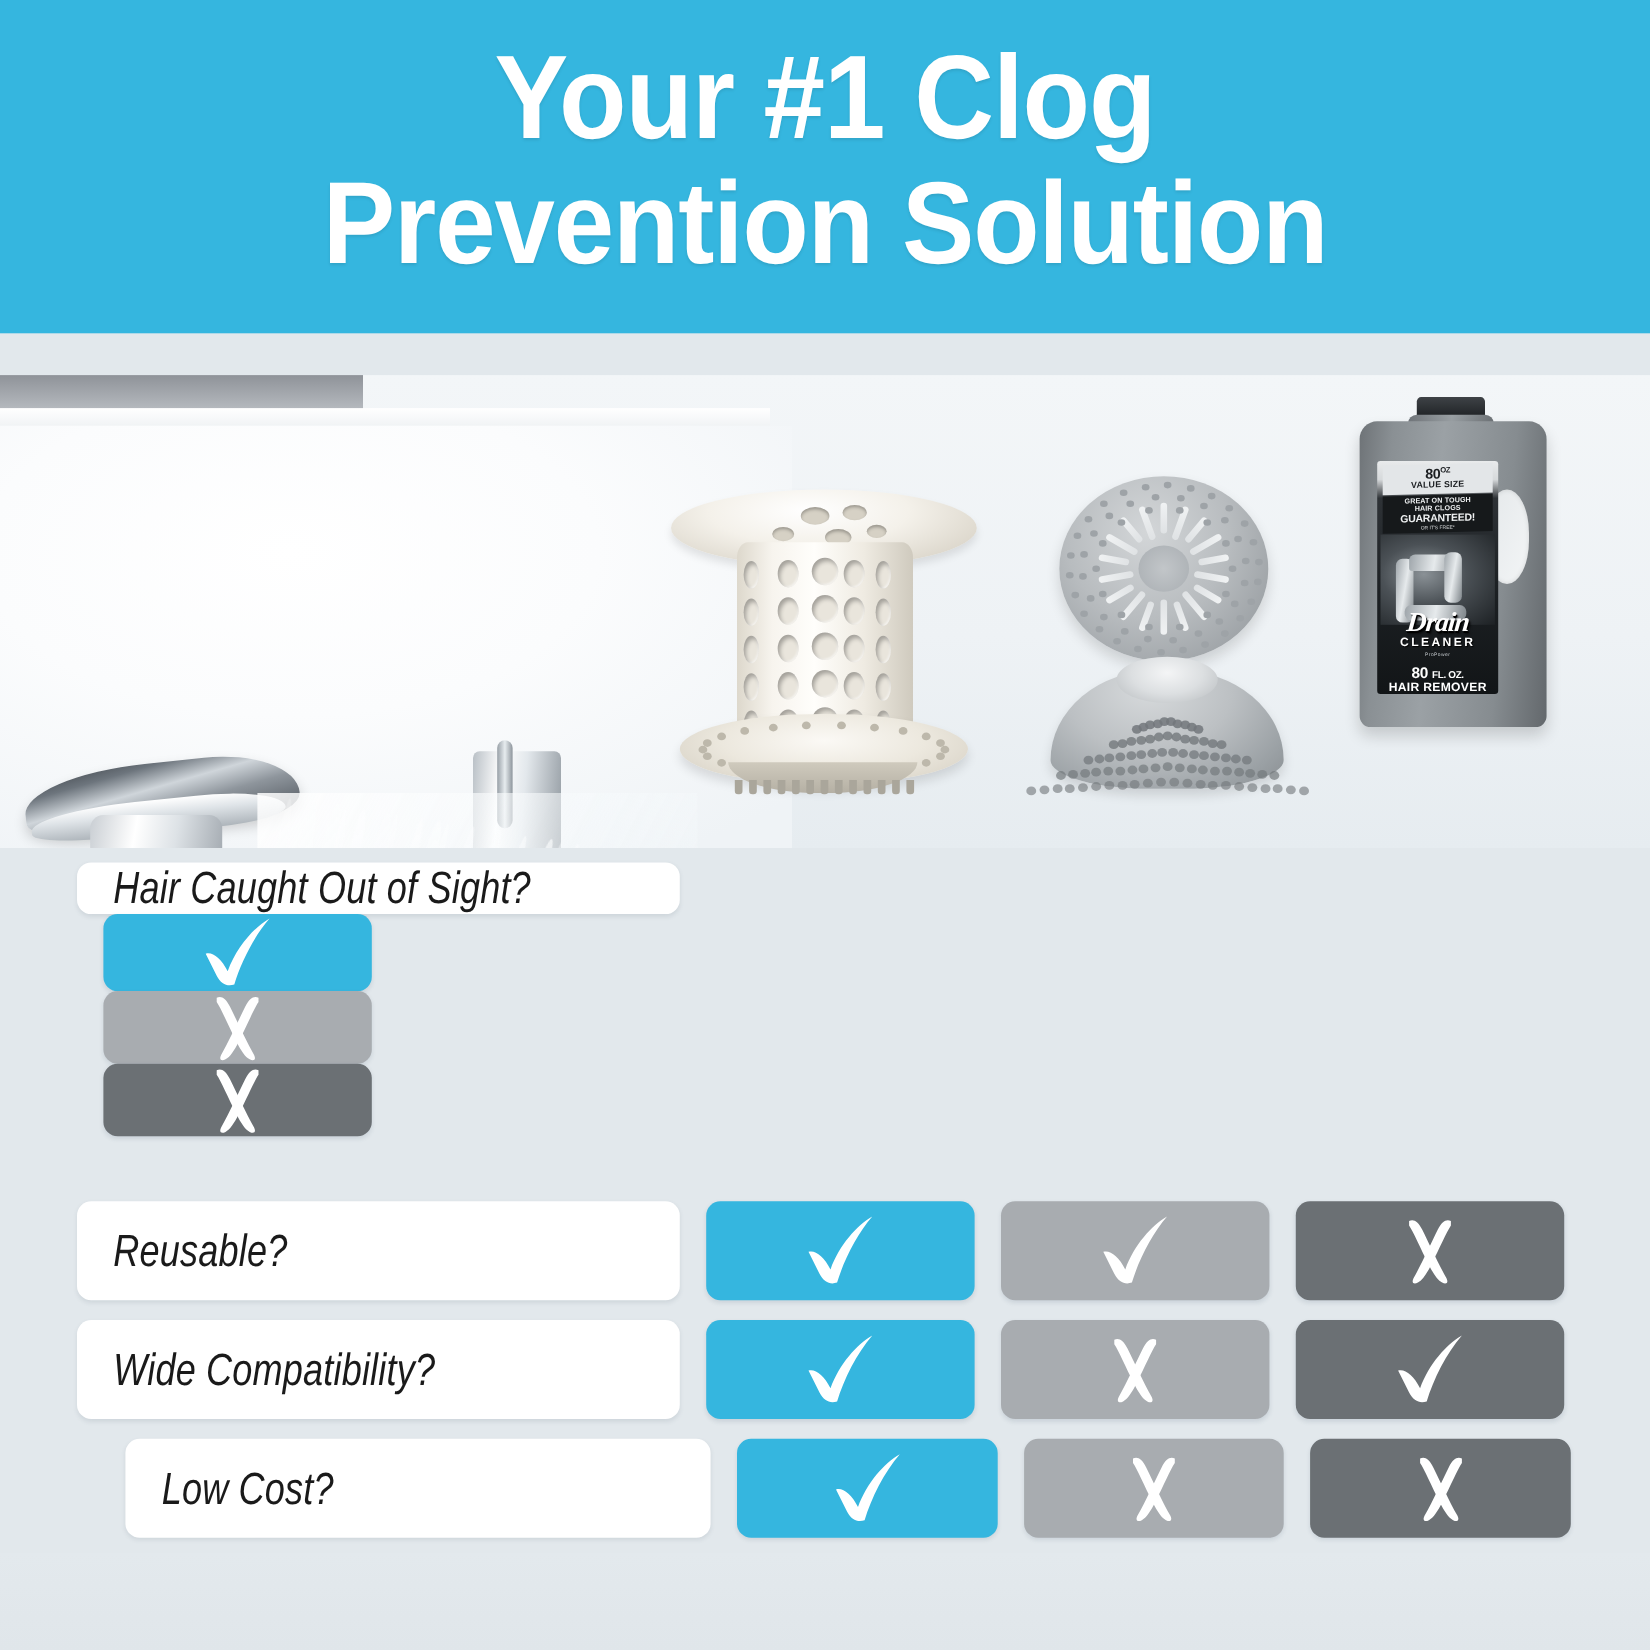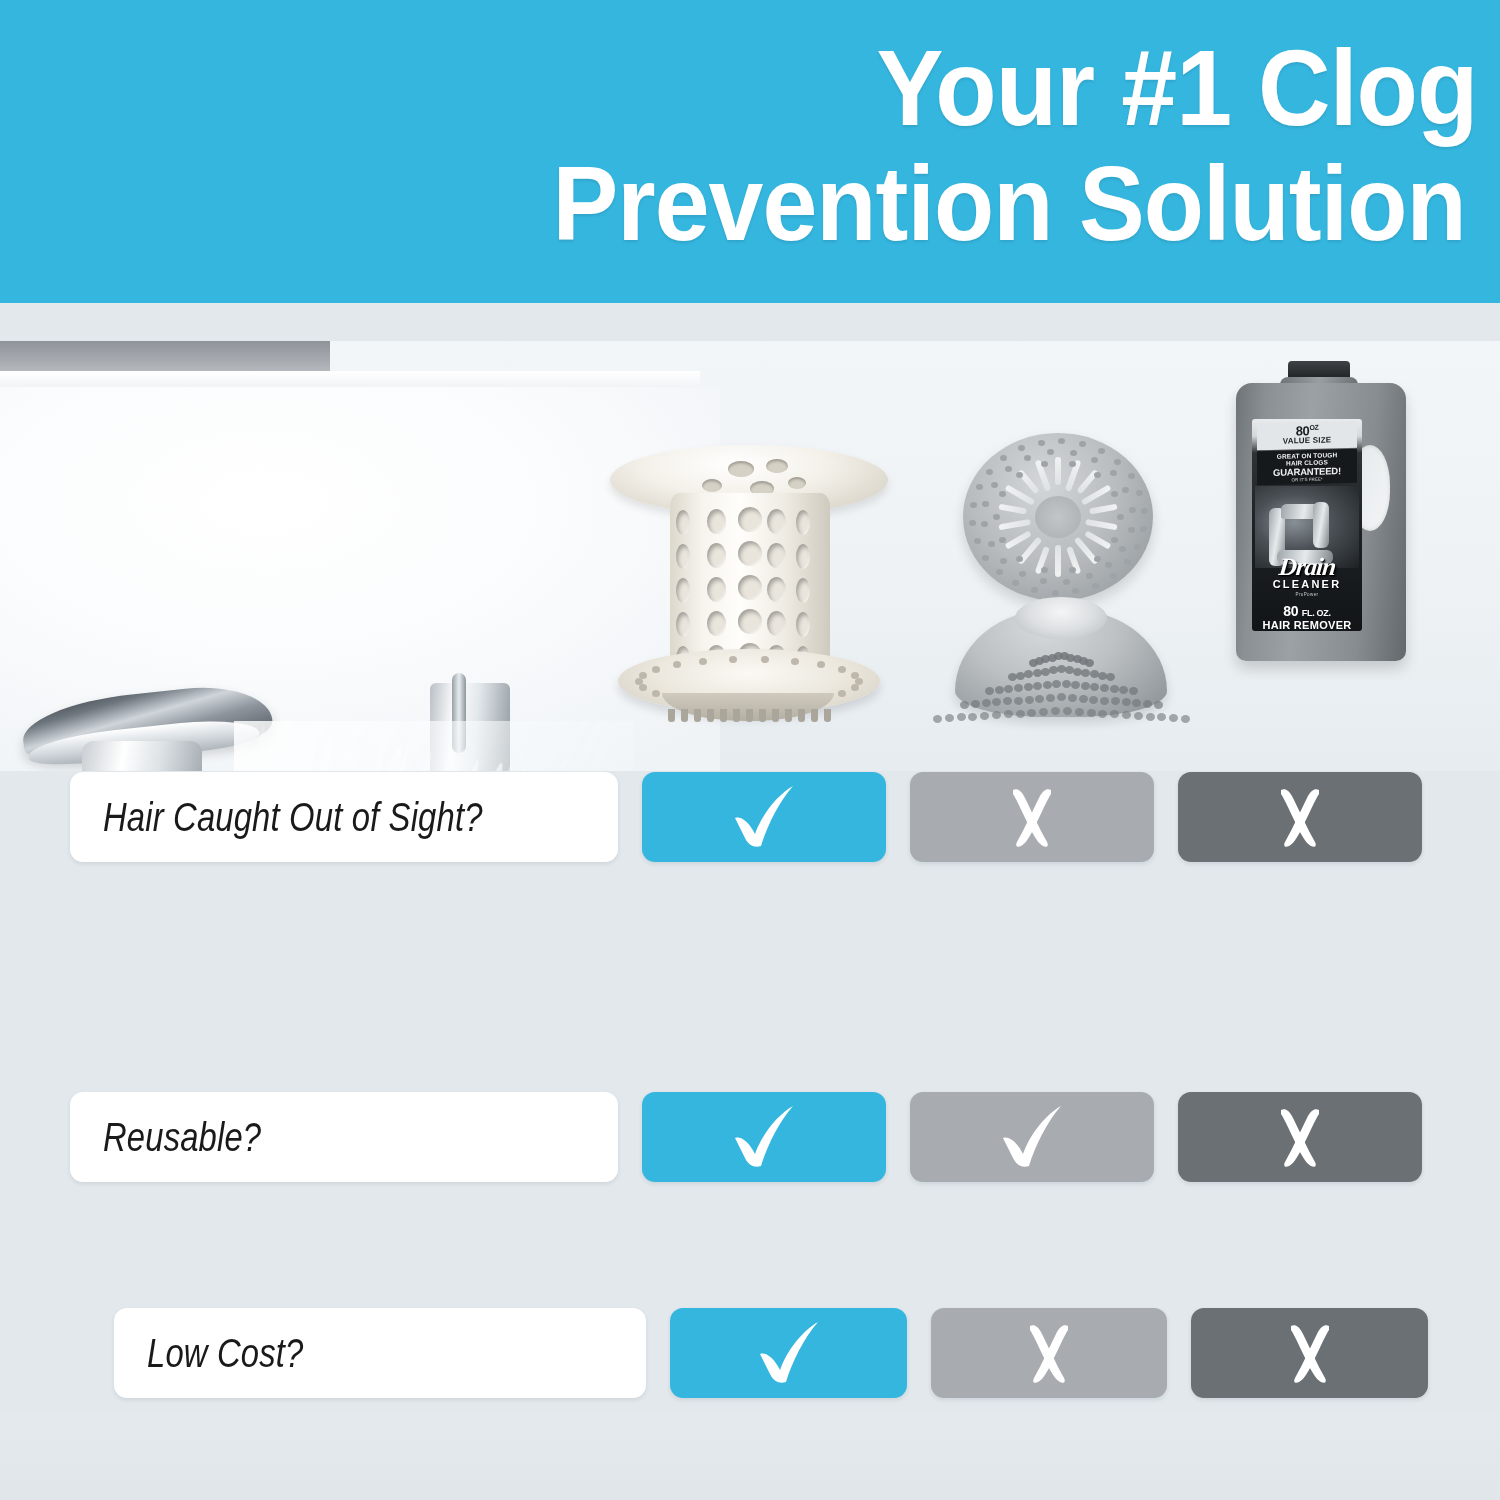--- a/index.html
+++ b/index.html
@@ -9,21 +9,21 @@
     background:#e2e8ec;
     overflow:hidden;
     position:relative;
   }
 
   
   .banner {
     position:absolute; left:0; top:0; width:1500px; height:303px;
     background:#35b6df;
     display:flex; flex-direction:column;
-    align-items:flex-end; justify-content:center;
+    align-items:center; justify-content:center;
     padding-bottom:14px;
   }
   .banner-line {
     color:#ffffff;
     font-family:"Liberation Sans", sans-serif;
     font-weight:bold;
     font-size:108px;
     line-height:1.0;
     letter-spacing:-1px;
     text-align:center;
@@ -619,21 +619,21 @@
       <div class="lbl-size">
         <span>80</span>
         <small>FL. OZ.</small>
       </div>
       <div class="lbl-clog">HAIR REMOVER</div>
     </div>
   </div>
 </div>
 
 <div class="table" id="tableRoot">
-    <div class="row" style="top: 4px;">
+    <div class="row" style="top: 16px; flex-direction: column;">
       <div class="cell-label">
         <span class="label-text">Hair Caught Out of Sight?</span>
       </div>
       <div class="cell-mark blue">
         <span class="mark-check">
           <svg width="78" height="70" viewBox="0 0 78 70">
             <path d="M10 36 C16 34 24 40 30 52 C38 30 54 12 68 4 C54 20 42 44 36 64 C30 66 24 64 20 56 Z" fill="#ffffff"></path>
           </svg>
         </span>
       </div>
@@ -674,43 +674,70 @@
       </div>
       <div class="cell-mark dark">
         <span class="mark-x">
           <svg width="62" height="66" viewBox="0 0 62 66">
             <path d="M12 6 C16 4 20 6 24 14 C30 26 38 44 46 58 C48 62 46 64 42 62 C38 60 34 54 30 46 C22 30 16 16 12 10 Z" fill="#ffffff"></path>
             <path d="M50 6 C46 4 42 6 38 14 C32 26 24 44 16 58 C14 62 16 64 20 62 C24 60 28 54 32 46 C40 30 46 16 50 10 Z" fill="#ffffff"></path>
           </svg>
         </span>
       </div>
     </div>
-    <div class="row" style="top: 540px; padding-left: 44px;">
+    <div class="row" style="top: 432px;">
       <div class="cell-label">
-        <span class="label-text">Low Cost?</span>
+        <span class="label-text">Wide Compatibility?</span>
       </div>
       <div class="cell-mark blue">
         <span class="mark-check">
           <svg width="78" height="70" viewBox="0 0 78 70">
             <path d="M10 36 C16 34 24 40 30 52 C38 30 54 12 68 4 C54 20 42 44 36 64 C30 66 24 64 20 56 Z" fill="#ffffff"></path>
           </svg>
         </span>
       </div>
       <div class="cell-mark gray">
         <span class="mark-x">
           <svg width="62" height="66" viewBox="0 0 62 66">
             <path d="M12 6 C16 4 20 6 24 14 C30 26 38 44 46 58 C48 62 46 64 42 62 C38 60 34 54 30 46 C22 30 16 16 12 10 Z" fill="#ffffff"></path>
             <path d="M50 6 C46 4 42 6 38 14 C32 26 24 44 16 58 C14 62 16 64 20 62 C24 60 28 54 32 46 C40 30 46 16 50 10 Z" fill="#ffffff"></path>
           </svg>
         </span>
       </div>
       <div class="cell-mark dark">
+        <span class="mark-check">
+          <svg width="78" height="70" viewBox="0 0 78 70">
+            <path d="M10 36 C16 34 24 40 30 52 C38 30 54 12 68 4 C54 20 42 44 36 64 C30 66 24 64 20 56 Z" fill="#ffffff"></path>
+          </svg>
+        </span>
+      </div>
+    </div>
+    <div class="row" style="top: 540px; padding-left: 44px;">
+      <div class="cell-label">
+        <span class="label-text">Low Cost?</span>
+      </div>
+      <div class="cell-mark blue">
+        <span class="mark-check">
+          <svg width="78" height="70" viewBox="0 0 78 70">
+            <path d="M10 36 C16 34 24 40 30 52 C38 30 54 12 68 4 C54 20 42 44 36 64 C30 66 24 64 20 56 Z" fill="#ffffff"></path>
+          </svg>
+        </span>
+      </div>
+      <div class="cell-mark gray">
         <span class="mark-x">
           <svg width="62" height="66" viewBox="0 0 62 66">
             <path d="M12 6 C16 4 20 6 24 14 C30 26 38 44 46 58 C48 62 46 64 42 62 C38 60 34 54 30 46 C22 30 16 16 12 10 Z" fill="#ffffff"></path>
             <path d="M50 6 C46 4 42 6 38 14 C32 26 24 44 16 58 C14 62 16 64 20 62 C24 60 28 54 32 46 C40 30 46 16 50 10 Z" fill="#ffffff"></path>
           </svg>
         </span>
       </div>
+      <div class="cell-mark dark">
+        <span class="mark-x">
+          <svg width="62" height="66" viewBox="0 0 62 66">
+            <path d="M12 6 C16 4 20 6 24 14 C30 26 38 44 46 58 C48 62 46 64 42 62 C38 60 34 54 30 46 C22 30 16 16 12 10 Z" fill="#ffffff"></path>
+            <path d="M50 6 C46 4 42 6 38 14 C32 26 24 44 16 58 C14 62 16 64 20 62 C24 60 28 54 32 46 C40 30 46 16 50 10 Z" fill="#ffffff"></path>
+          </svg>
+        </span>
+      </div>
     </div>
   </div>
 
 <div class="footer-fill"></div>
 
 </body></html>

